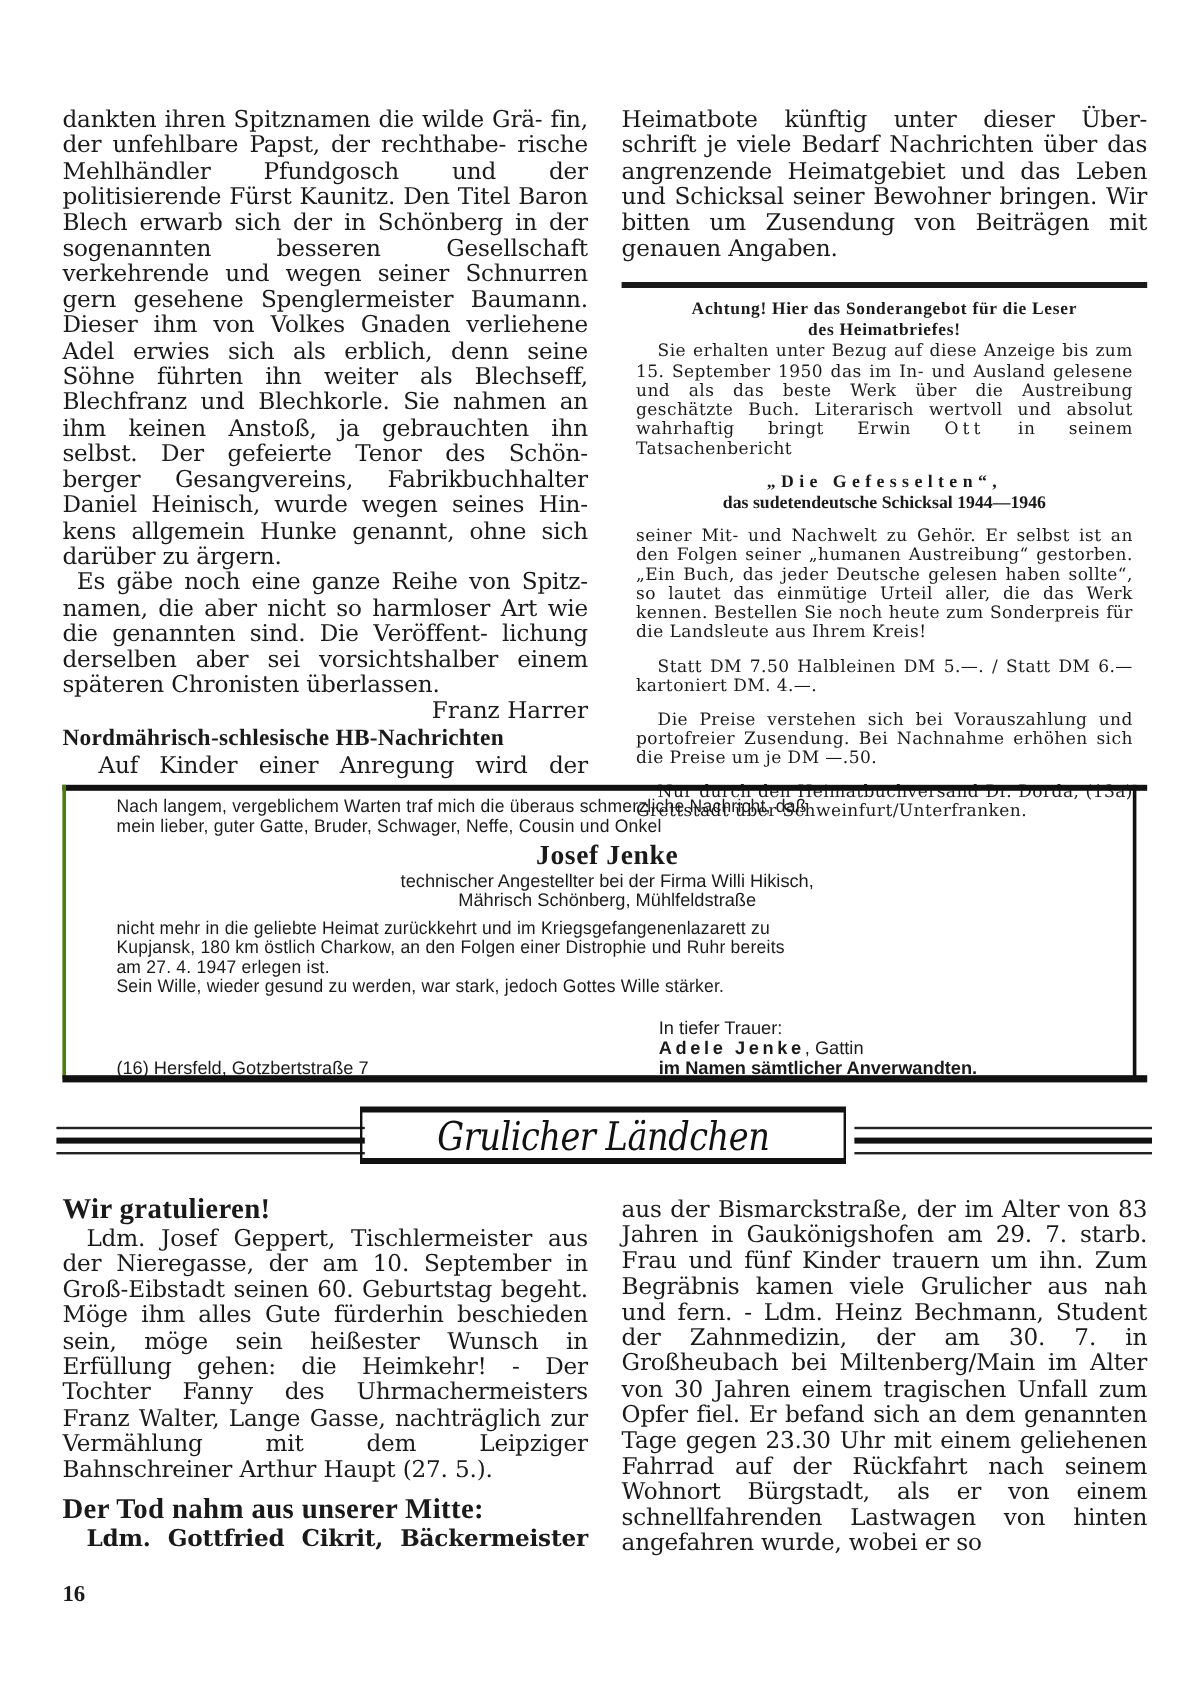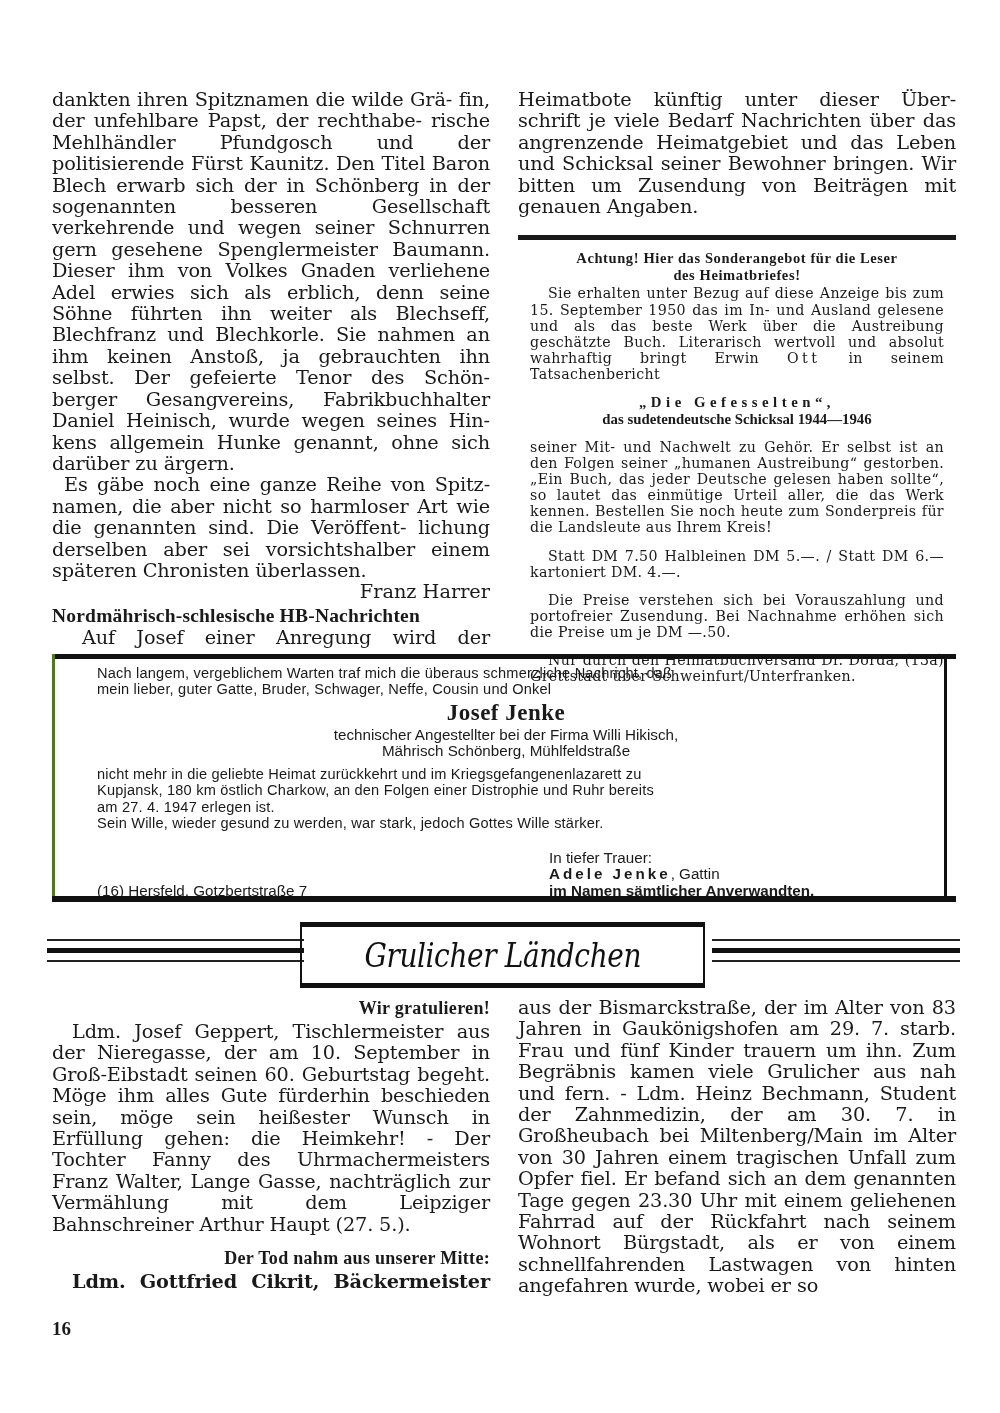--- a/index.html
+++ b/index.html
@@ -35,45 +35,45 @@
   .obit-signoff .bold { font-weight: bold; }
   .spaced-name { letter-spacing: 3px; font-weight: bold; }
   .obit-address { position: absolute; left: 0; top: 218px; font-size: 15.2px; line-height: 16.3px; }
 
   .banner { position: absolute; left: 0; top: 918px; width: 1000px; height: 70px; }
   .banner-lines-left { position: absolute; left: 47px; top: 21px; width: 257px; height: 25px; }
   .banner-lines-right { position: absolute; left: 712px; top: 21px; width: 248px; height: 25px; }
   .bl-thin1 { position: absolute; left: 0; top: 0; width: 100%; height: 2px; background: #222; }
   .bl-thick { position: absolute; left: 0; top: 9px; width: 100%; height: 5px; background: #111; }
   .bl-thin2 { position: absolute; left: 0; top: 21px; width: 100%; height: 2px; background: #222; }
-  .banner-box { position: absolute; left: 300px; top: 4px; width: 405px; height: 66px; border-top: 5px solid #111; border-bottom: 5px solid #111; border-left: 2px solid #111; border-right: 2px solid #111; box-sizing: border-box; display: flex; align-items: center; justify-content: center; }
+  .banner-box { position: absolute; left: 300px; top: 4px; width: 405px; height: 48px; border-top: 5px solid #111; border-bottom: 5px solid #111; border-left: 2px solid #111; border-right: 2px solid #111; box-sizing: border-box; display: flex; align-items: center; justify-content: center; }
   .banner-title { font-family: "DejaVu Serif", serif; font-style: italic; font-size: 33px; letter-spacing: -0.5px; color: #111; transform: scaleX(0.85); }
 
   .col-left-bottom { left: 52px; top: 997px; width: 438px; }
   .col-right-bottom { left: 518px; top: 997px; width: 438px; }
-  .sub-head { font-family: "Liberation Serif", serif; font-weight: bold; font-size: 18px; line-height: 22px; text-align: right; margin: 0 0 2px 0; letter-spacing: 0.3px; }
+  .sub-head { font-family: "Liberation Serif", serif; font-weight: bold; font-size: 24px; line-height: 22px; text-align: left; margin: 0 0 2px 0; letter-spacing: 0.3px; }
   .sub-head.gap { margin-top: 12px; }
 
   .page-number { position: absolute; left: 52px; top: 1318px; font-family: "Liberation Serif", serif; font-weight: bold; font-size: 19px; }
 </style>
 </head>
 <body>
 
 <div class="page">
 
   <div class="col col-left-top">
     <p class="body-text">
       <span>dankten ihren Spitznamen die wilde Grä-</span> <span>fin, der unfehlbare Papst, der rechthabe-</span> <span>rische Mehlhändler Pfundgosch und der</span> <span>politisierende Fürst Kaunitz. Den Titel</span> <span>Baron Blech erwarb sich der in Schönberg</span> <span>in der sogenannten besseren Gesellschaft</span> <span>verkehrende und wegen seiner Schnurren</span> <span>gern gesehene Spenglermeister Baumann.</span> <span>Dieser ihm von Volkes Gnaden verliehene</span> <span>Adel erwies sich als erblich, denn seine</span> <span>Söhne führten ihn weiter als Blechseff,</span> <span>Blechfranz und Blechkorle. Sie nahmen an</span> <span>ihm keinen Anstoß, ja gebrauchten ihn</span> <span>selbst. Der gefeierte Tenor des Schön-</span> <span>berger Gesangvereins, Fabrikbuchhalter</span> <span>Daniel Heinisch, wurde wegen seines Hin-</span> <span>kens allgemein Hunke genannt, ohne sich</span> <span>darüber zu ärgern.</span>
     </p>
     <p class="body-text indent">
       <span>Es gäbe noch eine ganze Reihe von Spitz-</span> <span>namen, die aber nicht so harmloser Art</span> <span>wie die genannten sind. Die Veröffent-</span> <span>lichung derselben aber sei vorsichtshalber</span> <span>einem späteren Chronisten überlassen.</span>
     </p>
     <p class="signature">Franz Harrer</p>
     <p class="section-head">Nordmährisch-schlesische HB-Nachrichten</p>
-    <p class="body-text indent" style="text-indent:30px; text-align:justify; text-align-last:justify;">Auf Josef einer Anregung wird der</p>
+    <p class="body-text indent" style="text-indent:30px; text-align:justify; text-align-last:justify;">Auf Kinder einer Anregung wird der</p>
   </div>
 
   <div class="col col-right-top">
     <p class="body-text">
       <span>Heimatbote künftig unter dieser Über-</span> <span>schrift je viele Bedarf Nachrichten über</span> <span>das angrenzende Heimatgebiet und das</span> <span>Leben und Schicksal seiner Bewohner</span> <span>bringen. Wir bitten um Zusendung von</span> <span>Beiträgen mit genauen Angaben.</span>
     </p>
     <div class="rule-thick"></div>
     <div>
       <p class="ad-head">
         <span>Achtung! Hier das Sonderangebot für die Leser</span><br>

